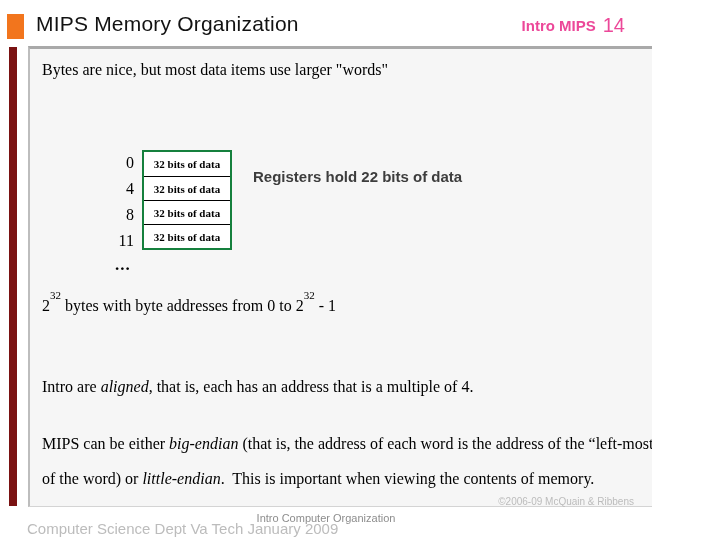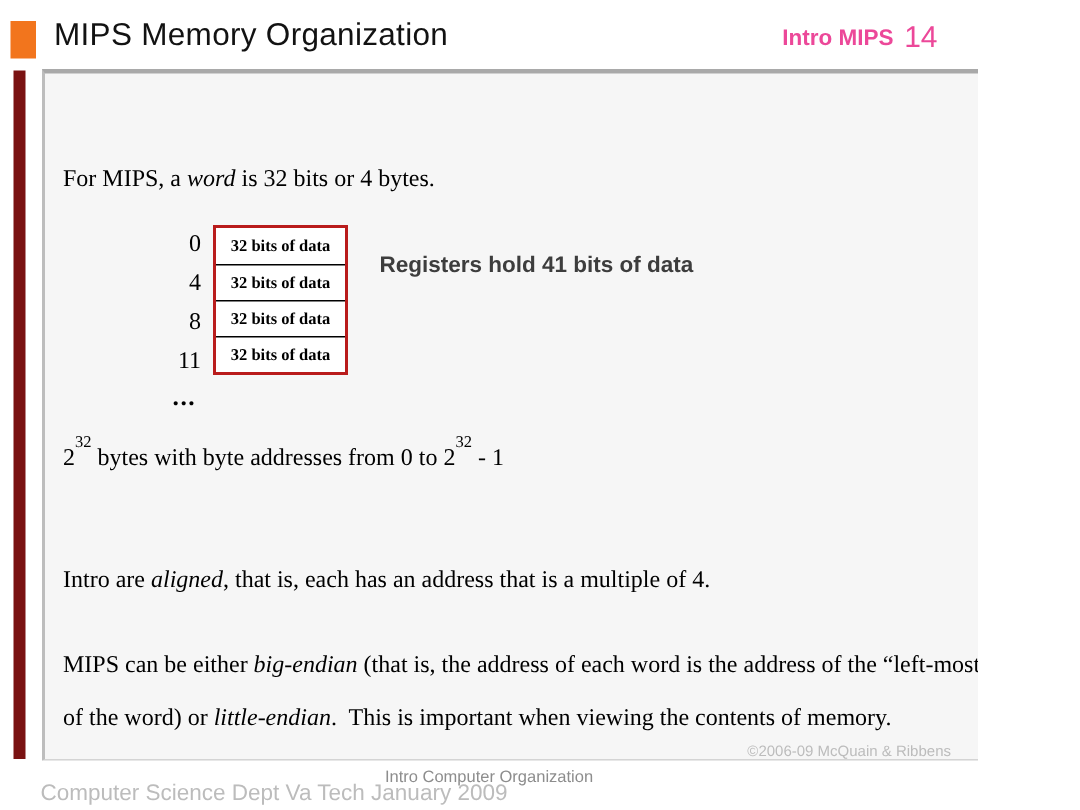--- a/index.html
+++ b/index.html
@@ -30,21 +30,21 @@
     font-size:16px;
   }
   .content-box p, .content-box .abs { position:absolute; white-space:nowrap; }
   .intro-line   { left:12px; top:12px; }
   .word-def     { left:12px; top:62px; }
   
   .addr-col { position:absolute; left:0px; top:101px; width:104px; }
   .addr-cell { height:26px; text-align:right; font-size:16px; line-height:26px; }
   .mem-box {
     position:absolute; left:112px; top:101px; width:90px;
-    border:2px solid #b91c1c; background:#ffffff;
+    border:2px solid #15803d; background:#ffffff;
   }
   .mem-cell {
     height:24px; display:flex; align-items:center; justify-content:center;
     font-weight:700; font-size:11px; white-space:nowrap;
   }
   .mem-cell + .mem-cell { border-top:1px solid #000; }
   .reg-note {
     position:absolute; left:223px; top:119px;
     font-family:"Liberation Sans", sans-serif; font-weight:700; font-size:15px; color:#3d3d3d;
     white-space:nowrap;
@@ -78,38 +78,38 @@
 
   <div class="header-right">
     <span class="course-label">Intro MIPS</span>
     <span class="slide-number">14</span>
   </div>
 
   <div class="accent-maroon" style="background: rgb(122, 18, 18);"></div>
 
   <div class="content-box">
 
+    <p class="intro-line">Bytes are nice, but most data items use larger "words"</p>
 
-    <p class="word-def"><span>For MIPS, a </span><i>word</i><span> is 32 bits or 4 bytes.</span></p>
 
     <div class="addr-col abs">
       <div class="addr-cell">0</div>
       <div class="addr-cell">4</div>
       <div class="addr-cell">8</div>
       <div class="addr-cell">11</div>
     </div>
 
     <div class="mem-box abs">
       <div class="mem-cell">32 bits of data</div>
       <div class="mem-cell">32 bits of data</div>
       <div class="mem-cell">32 bits of data</div>
       <div class="mem-cell">32 bits of data</div>
     </div>
 
-    <div class="reg-note abs">Registers hold 41 bits of data</div>
+    <div class="reg-note abs">Registers hold 22 bits of data</div>
 
     <div class="mem-ellipsis abs">...</div>
 
     <p class="addr-line1"><span>2</span><sup class="pow">32</sup><span> bytes with byte addresses from 0 to 2</span><sup class="pow">32</sup><span> - 1</span></p>
 
 
     <p class="aligned-line"><span>Intro are </span><i>aligned</i><span>, that is, each has an address that is a multiple of 4.</span></p>
 
     <p class="endian-para"><span>MIPS can be either </span><i>big-endian</i><span> (that is, the address of each word is the address of the “left-most” byte of the word) or </span><i>little-endian</i><span>.  This is important when viewing the contents of memory.</span></p>
 

